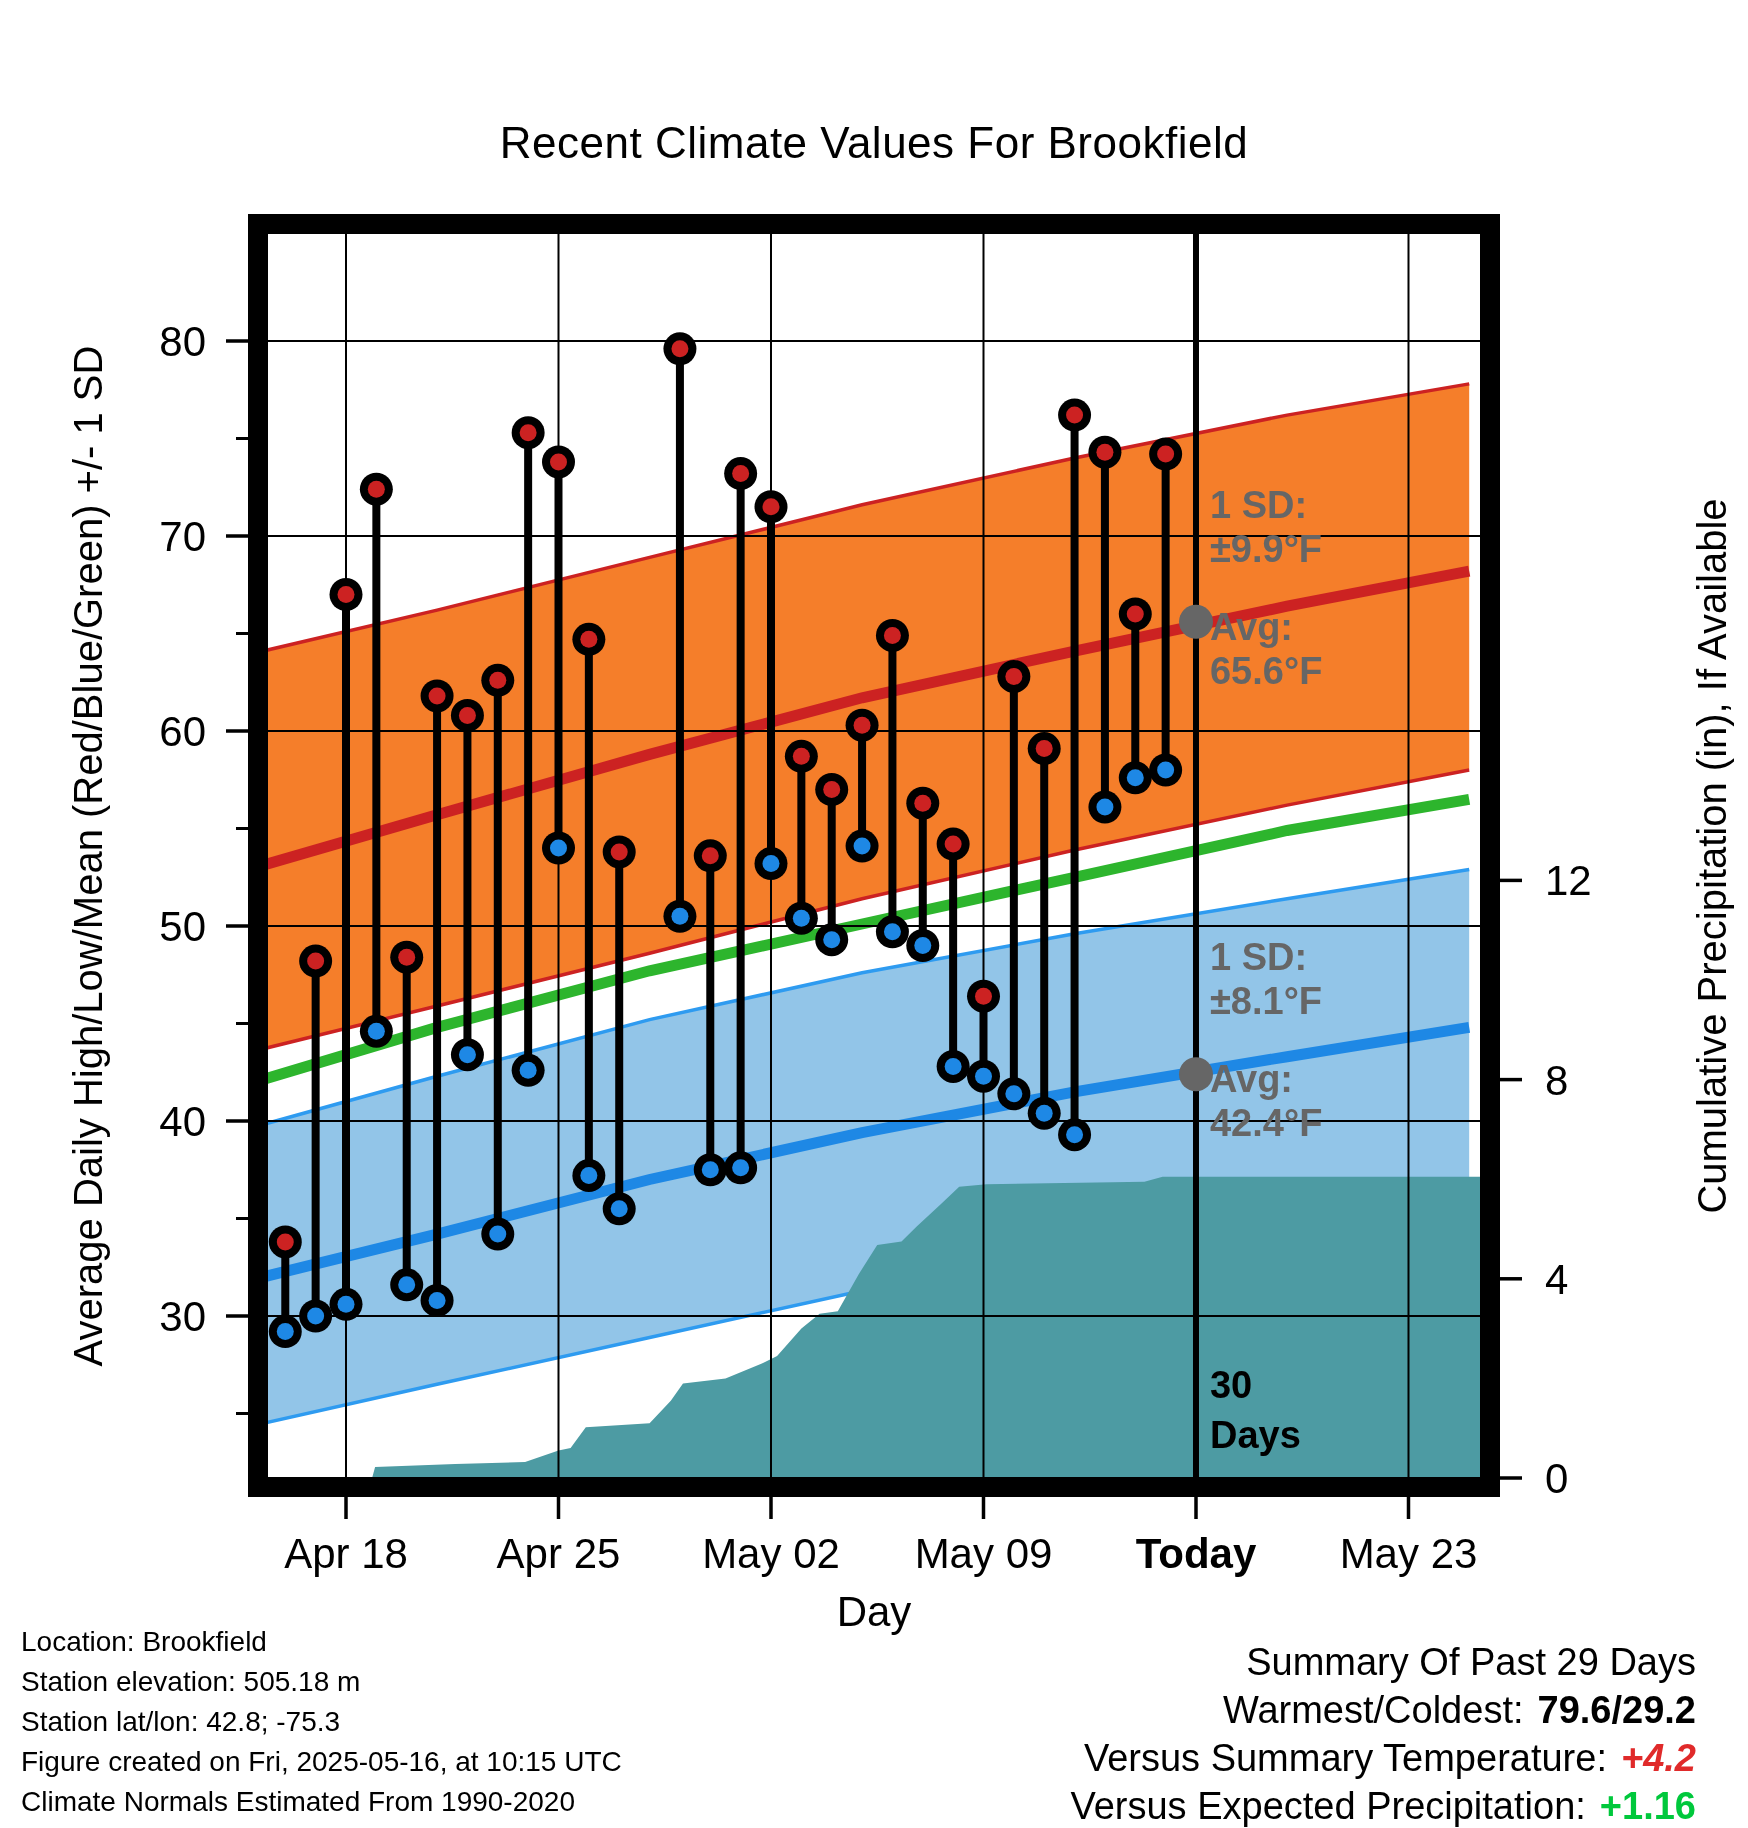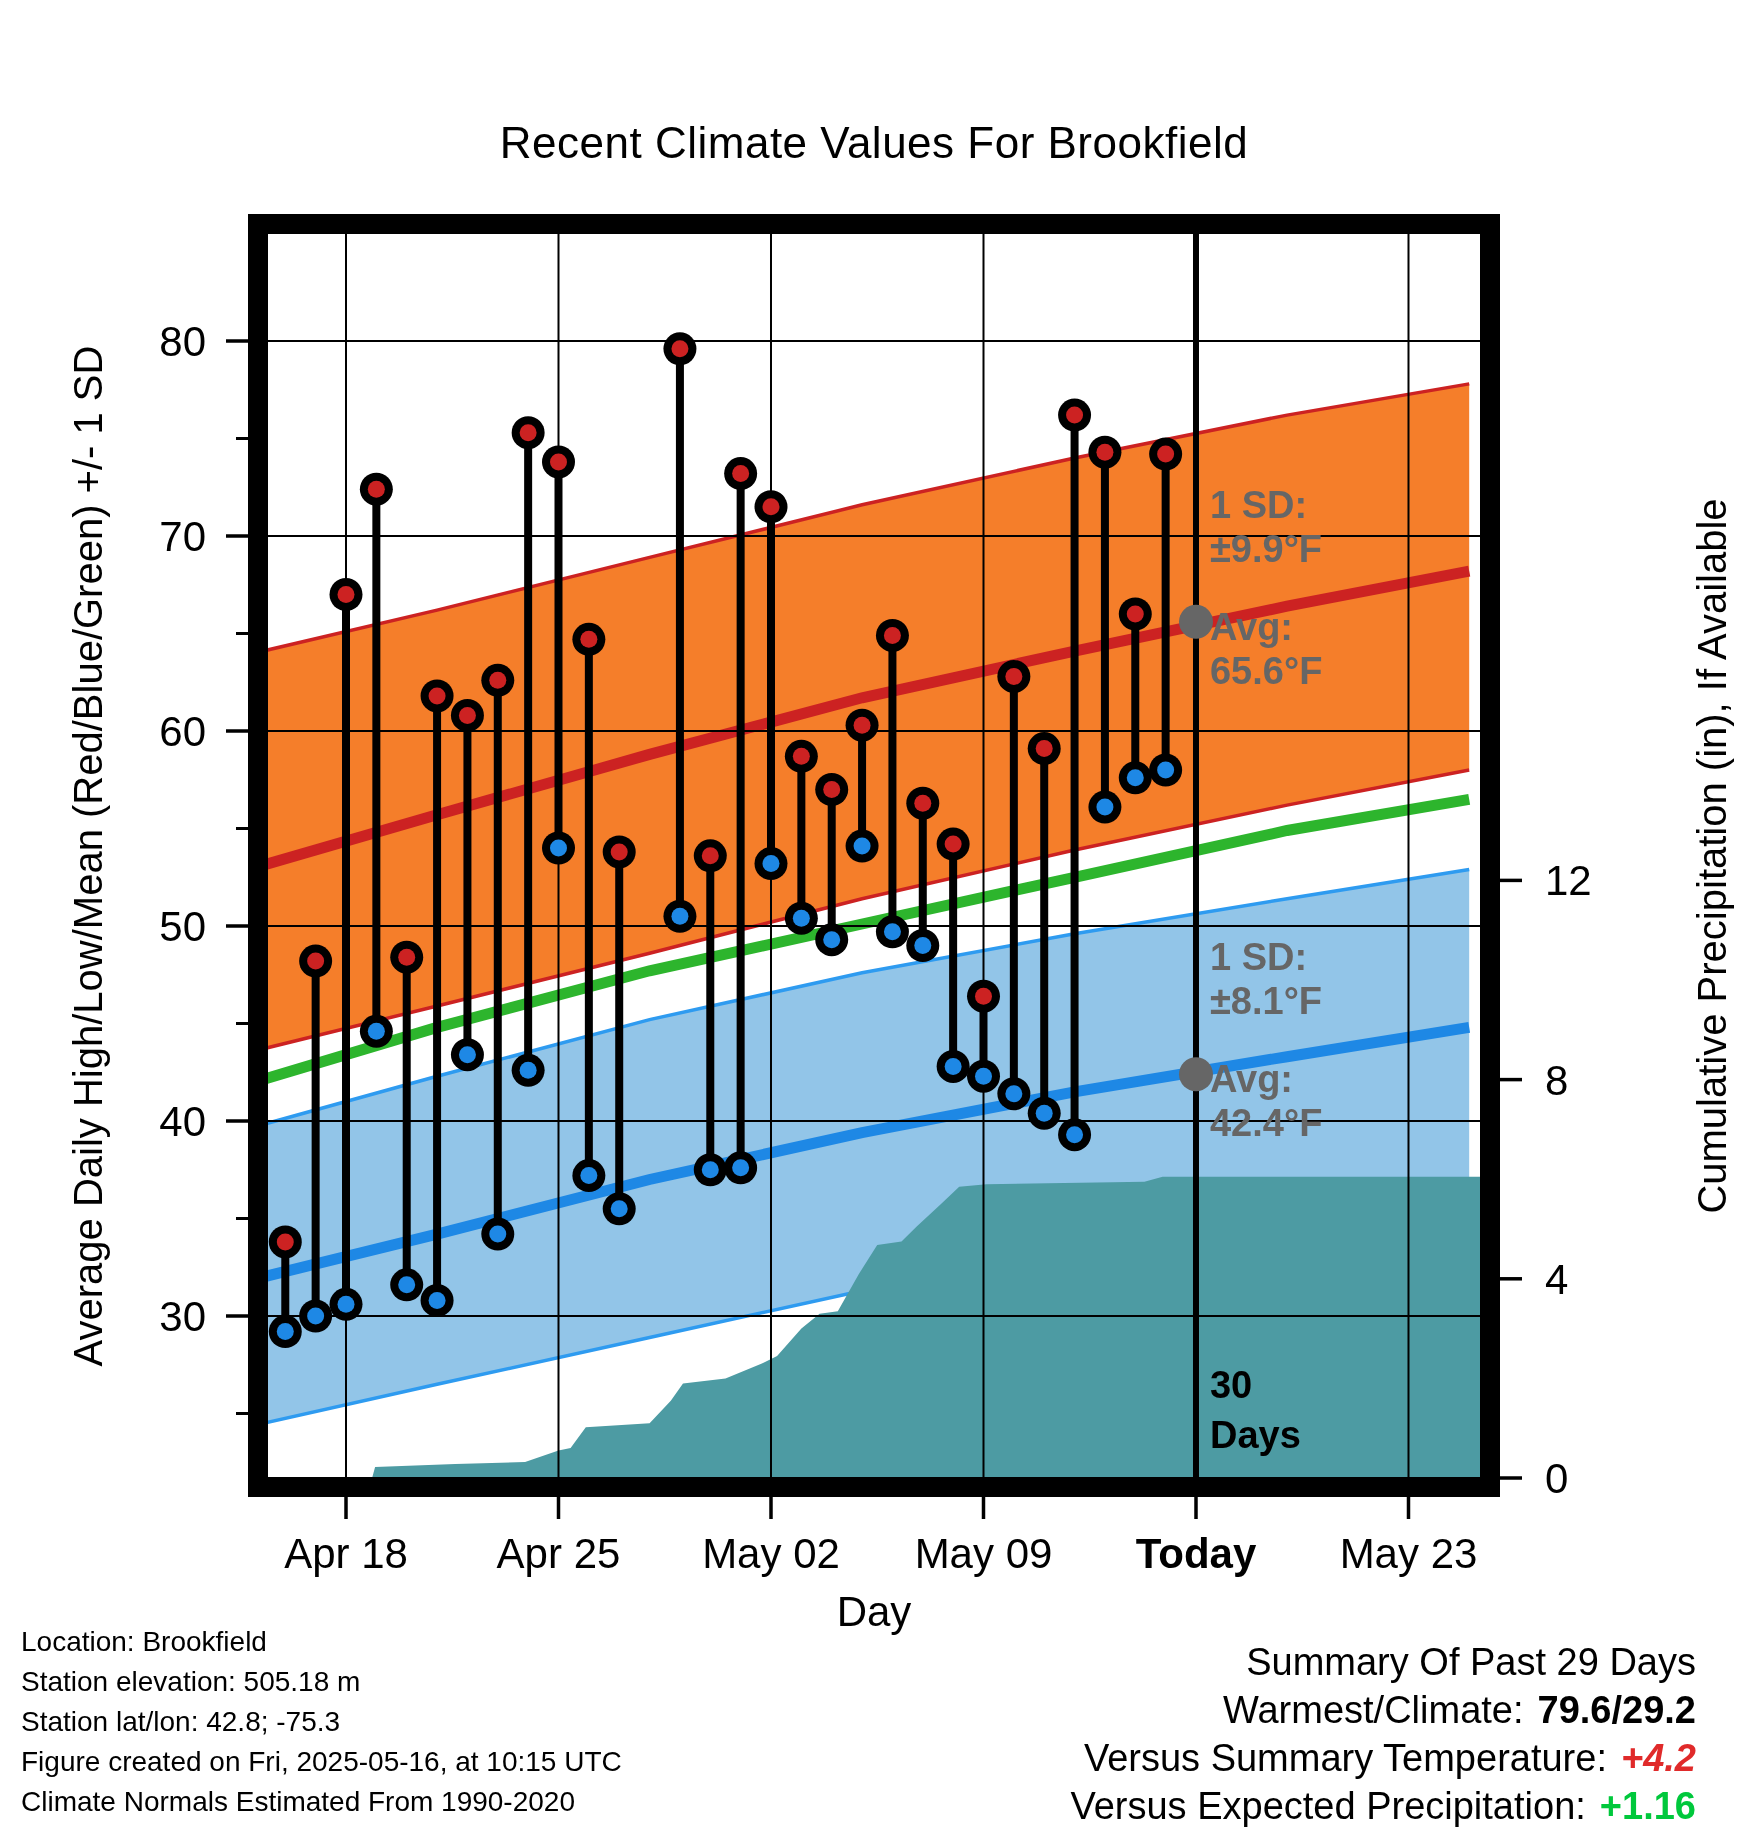--- a/index.html
+++ b/index.html
@@ -263,21 +263,21 @@
     <div>Station lat/lon: 42.8; -75.3</div>
     <div>Figure created on Fri, 2025-05-16, at 10:15 UTC</div>
     <div>Climate Normals Estimated From 1990-2020</div>
   </div>
 
   <div class="summary">
     <div class="row">
       <span>Summary Of Past 29 Days</span>
     </div>
     <div class="row">
-      <span>Warmest/Climate:</span>
+      <span>Warmest/Coldest:</span>
       <span class="bold">79.6/29.2</span>
     </div>
     <div class="row">
       <span>Versus Summary Temperature:</span>
       <span class="bold" id="versus-temp-value" style="color: rgb(224, 42, 42); font-style: italic;">+4.2</span>
     </div>
     <div class="row">
       <span>Versus Expected Precipitation:</span>
       <span class="bold" id="versus-precip-value" style="color: rgb(0, 200, 60);">+1.16</span>
     </div>

